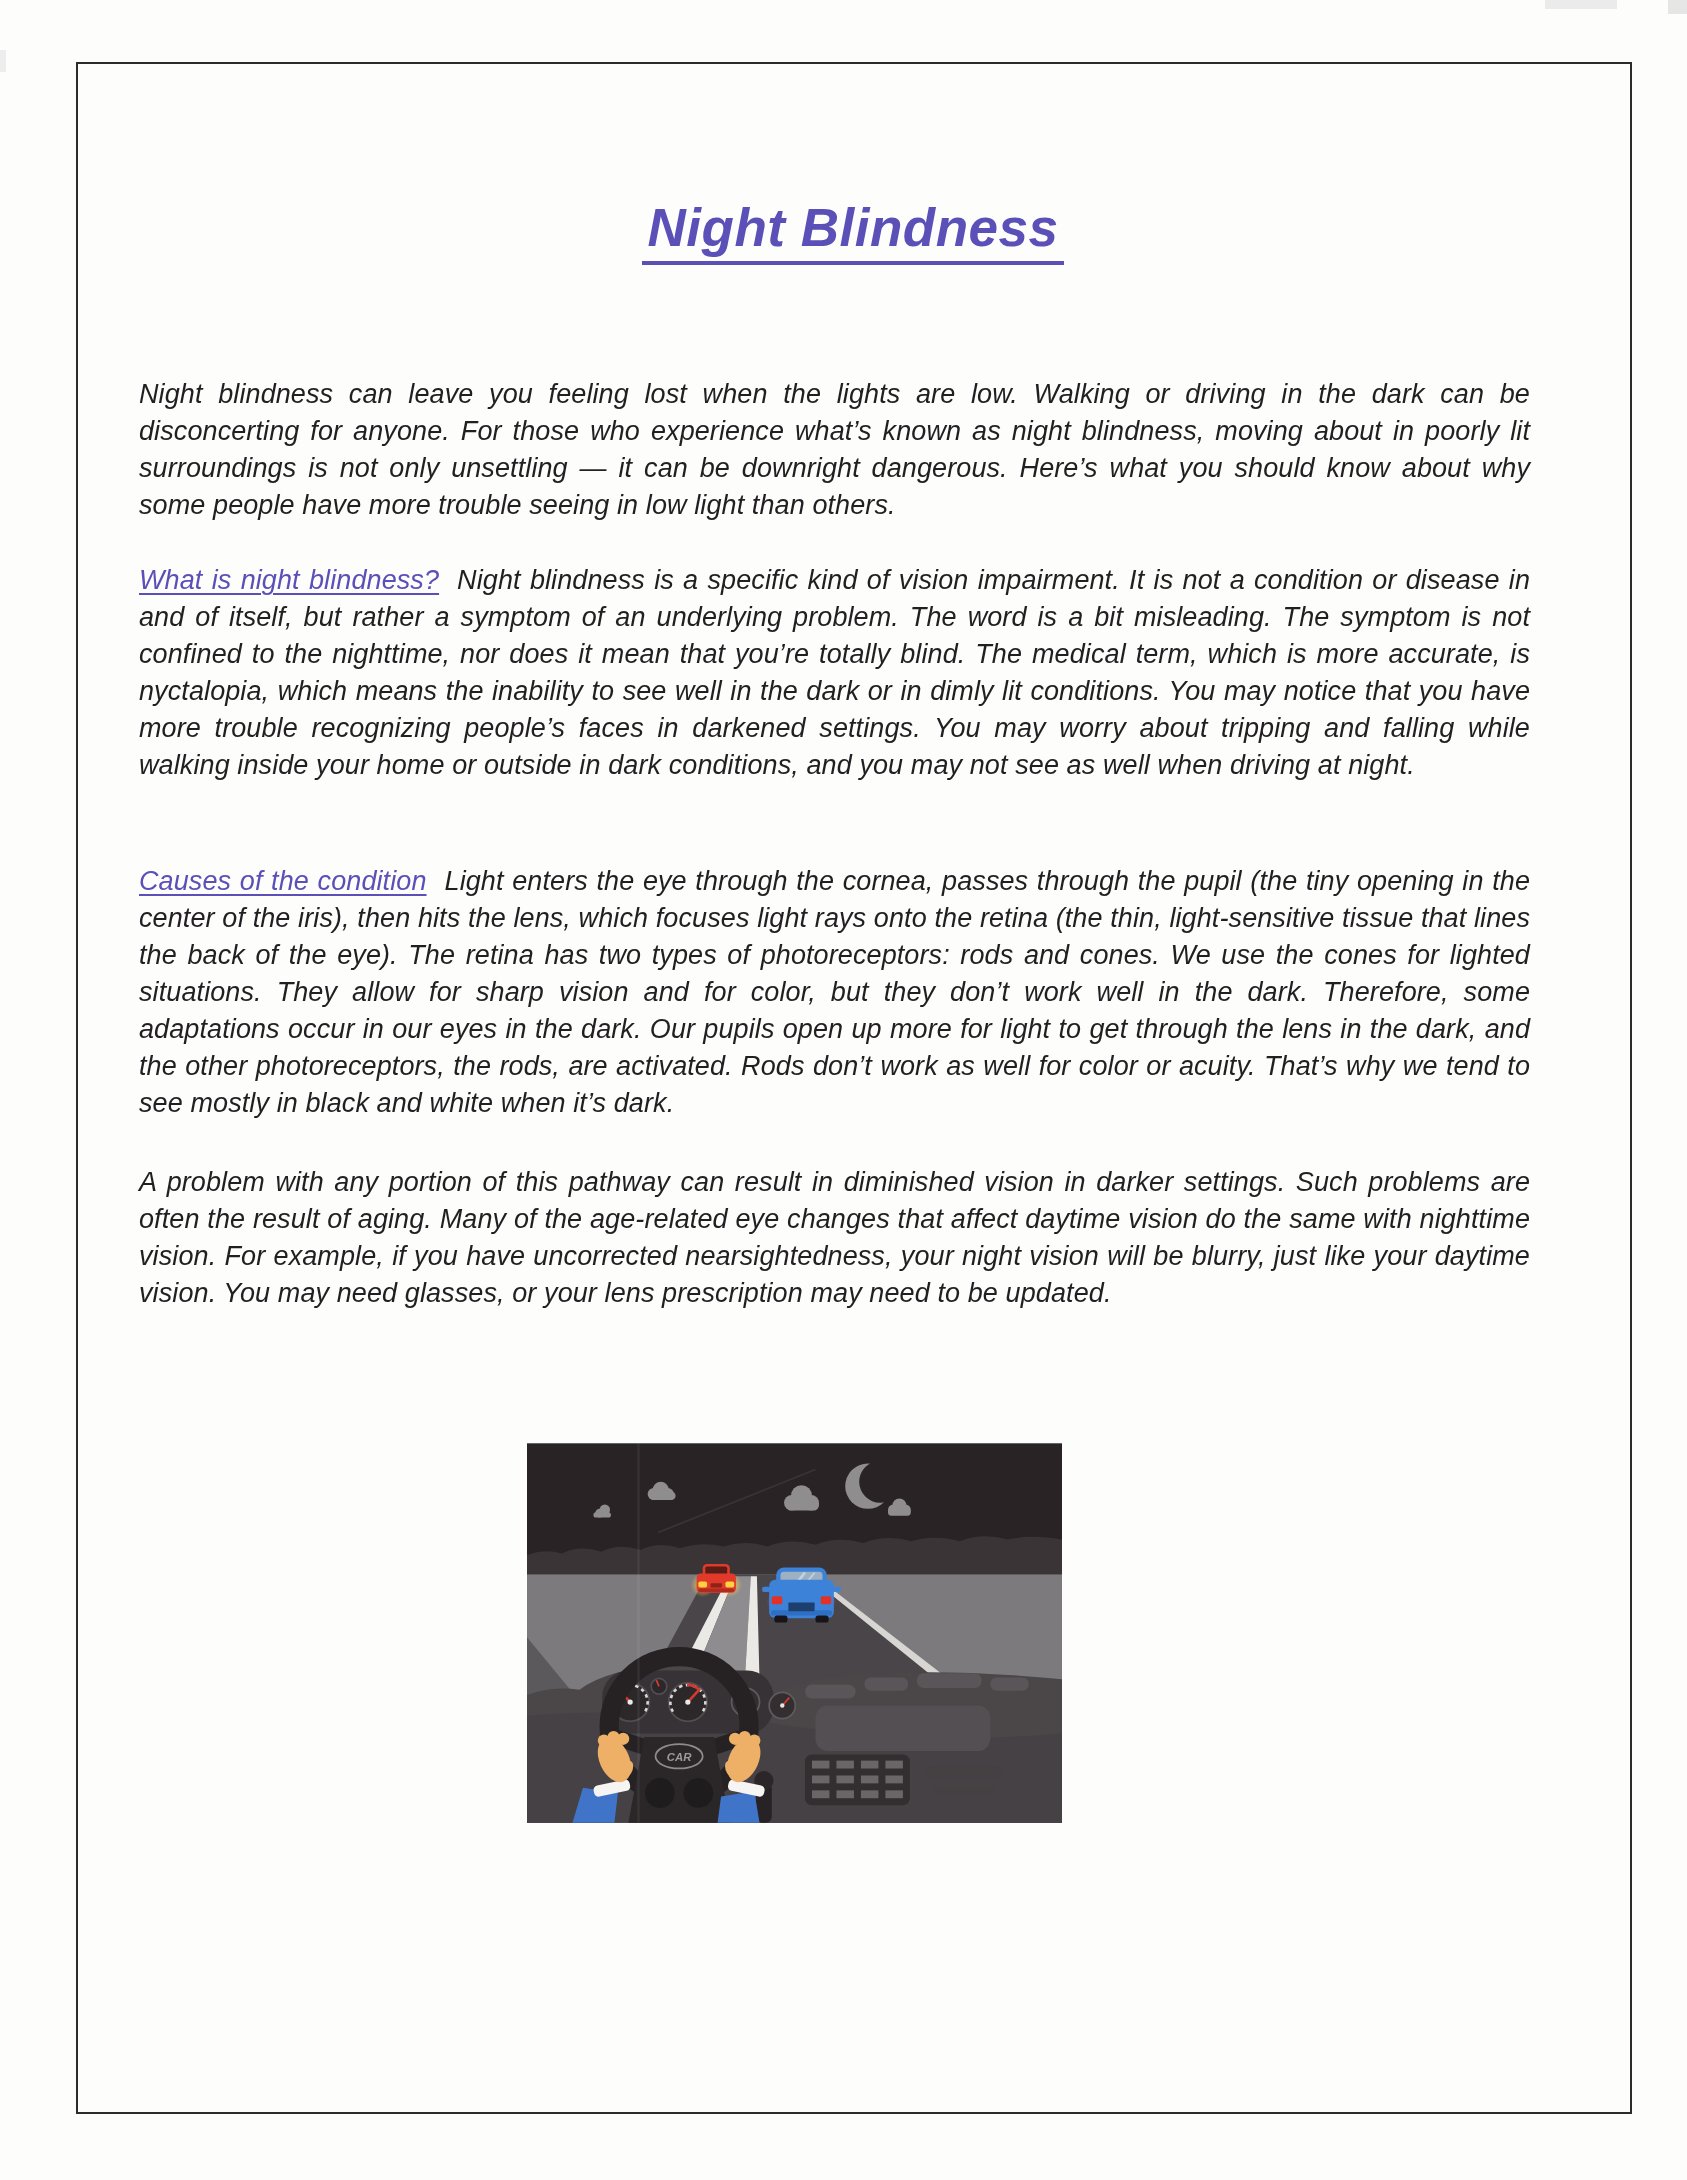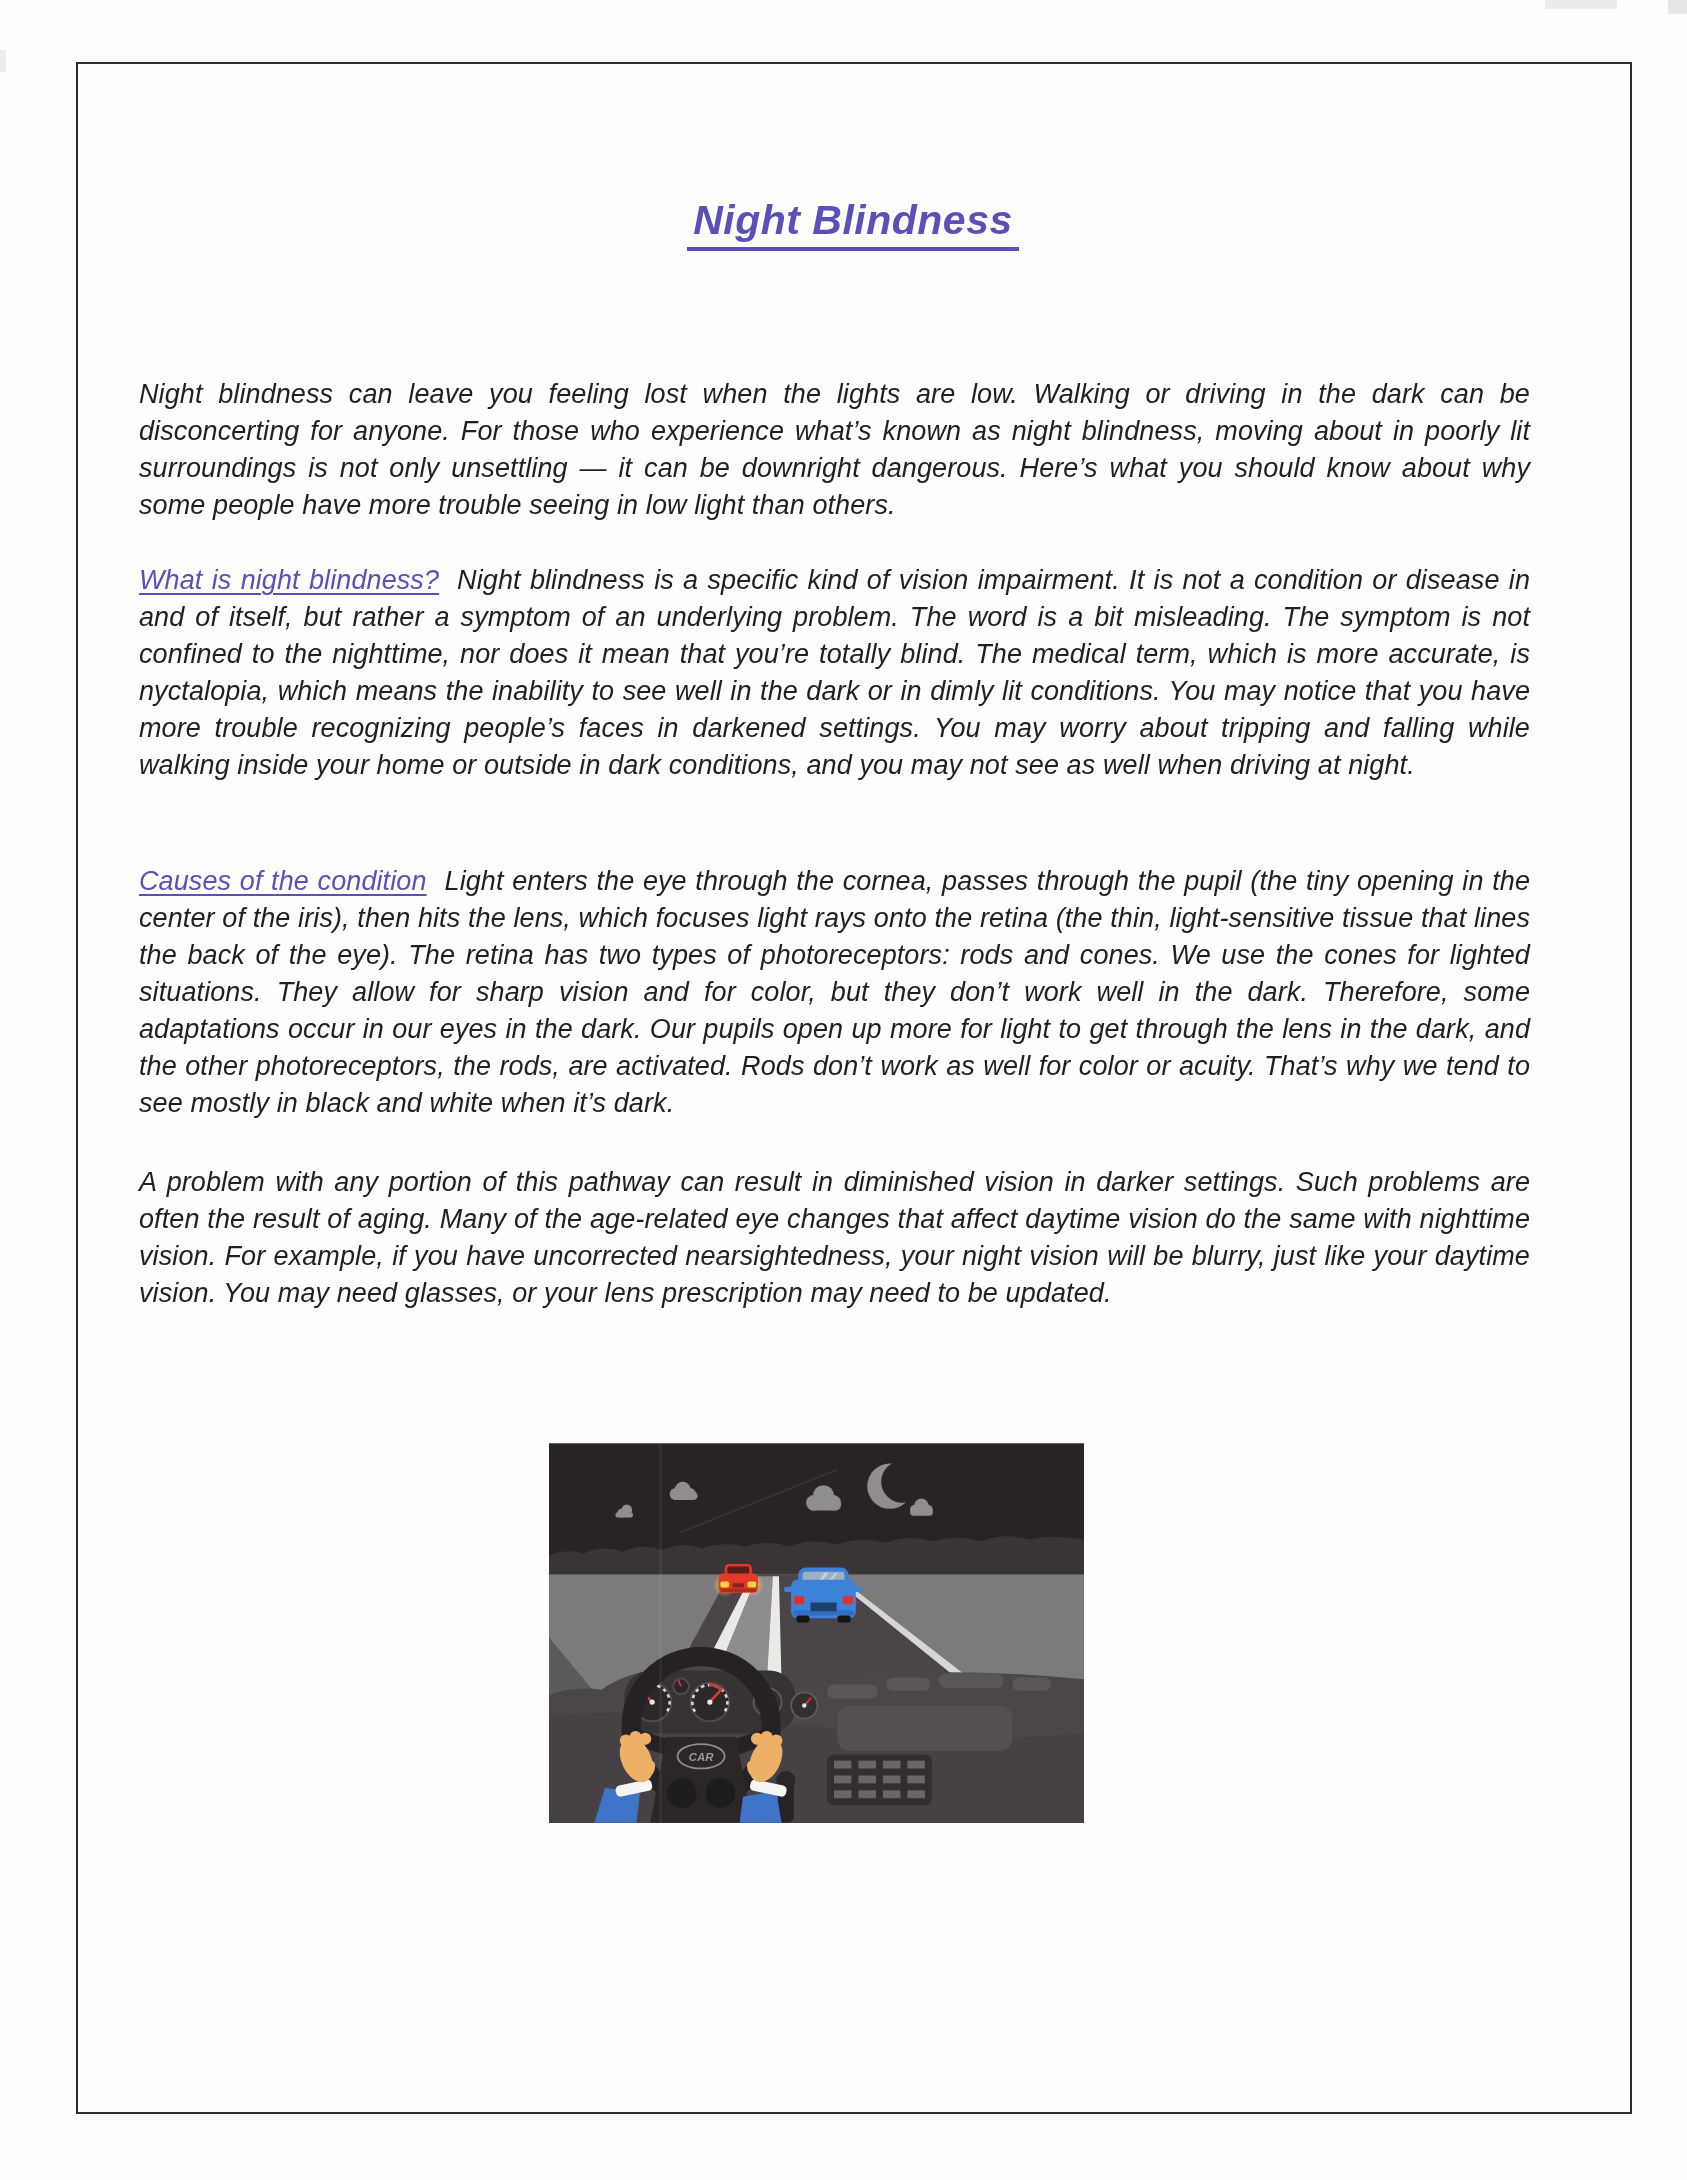--- a/index.html
+++ b/index.html
@@ -18,21 +18,21 @@
   .smudge{position:absolute;background:#ebebeb;}
   .smudge-a{left:1545px;top:0;width:72px;height:9px;}
   .smudge-b{left:1668px;top:0;width:20px;height:14px;background:#e6e6e6;}
   .smudge-c{left:0;top:50px;width:6px;height:22px;background:#ededed;}
   .title-wrap{
     position:absolute;left:76px;top:197px;width:1554px;
     text-align:center;
   }
   .title-text{
     display:inline-block;
-    font-size:41px;font-weight:bold;font-style:italic;
+    font-size:53px;font-weight:bold;font-style:italic;
     color:#5a50b8;
     border-bottom:4px solid #5a50b8;
     padding:0 6px 3px 6px;
     letter-spacing:0.5px;
   }
   .para{
     position:absolute;left:139px;width:1391px;
     margin:0;
     font-style:italic;
     font-size:27px;line-height:37px;
@@ -45,21 +45,21 @@
   .p3{top:863px}
   .p4{top:1164px}
   .section-heading{
     color:#5a50b8;font-weight:normal;
     text-decoration:underline;
     text-decoration-thickness:2px;
     text-underline-offset:4px;
     margin-right:18px;
   }
   .figure{
-    position:absolute;left:549px;top:1417px;
+    position:absolute;left:527px;top:1417px;
     width:535px;height:432px;
   }
   .figure svg{display:block;width:100%;height:100%;}
 </style>
 </head>
 <body>
 
 <div class="page">
 
   <div class="smudge smudge-a"></div>

